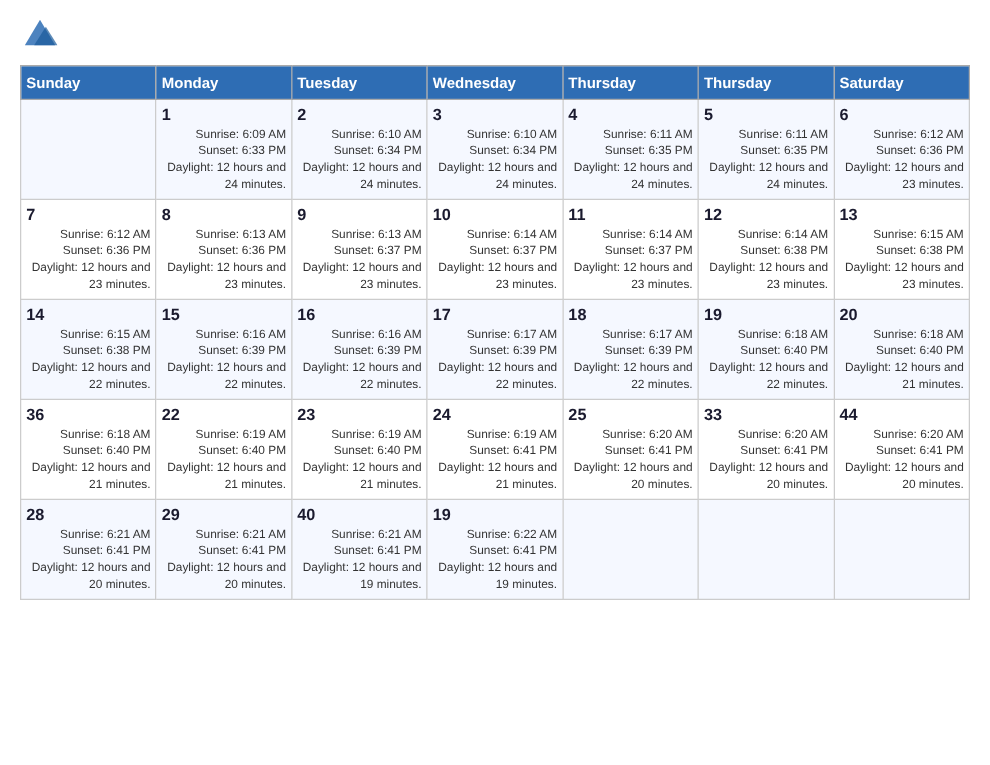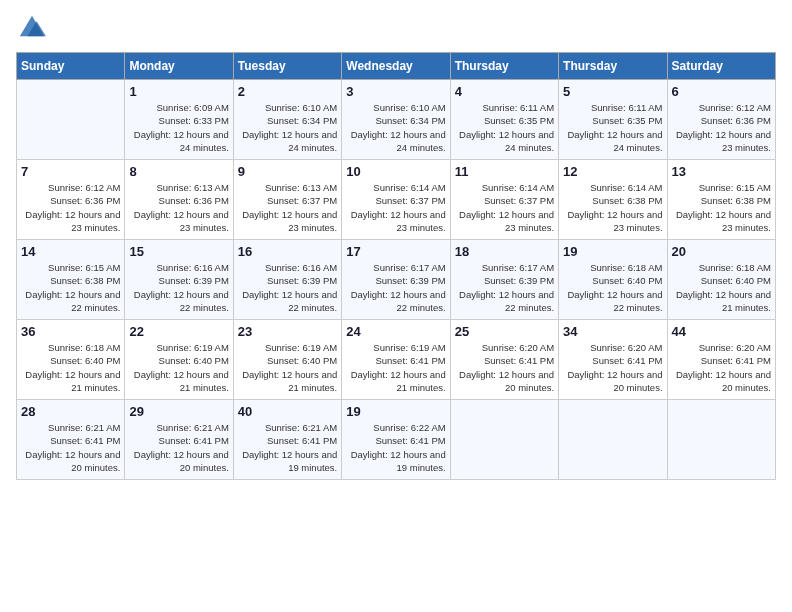--- a/index.html
+++ b/index.html
@@ -232,21 +232,21 @@
         </td>
         <td>
           <span class="day-num">24</span>
           <div class="day-info">Sunrise: 6:19 AM<br>Sunset: 6:41 PM<br>Daylight: 12 hours and 21 minutes.</div>
         </td>
         <td>
           <span class="day-num">25</span>
           <div class="day-info">Sunrise: 6:20 AM<br>Sunset: 6:41 PM<br>Daylight: 12 hours and 20 minutes.</div>
         </td>
         <td>
-          <span class="day-num">34</span>
+          <span class="day-num">33</span>
           <div class="day-info">Sunrise: 6:20 AM<br>Sunset: 6:41 PM<br>Daylight: 12 hours and 20 minutes.</div>
         </td>
         <td>
           <span class="day-num">44</span>
           <div class="day-info">Sunrise: 6:20 AM<br>Sunset: 6:41 PM<br>Daylight: 12 hours and 20 minutes.</div>
         </td>
       </tr>
       <tr>
         <td>
           <span class="day-num">28</span>

